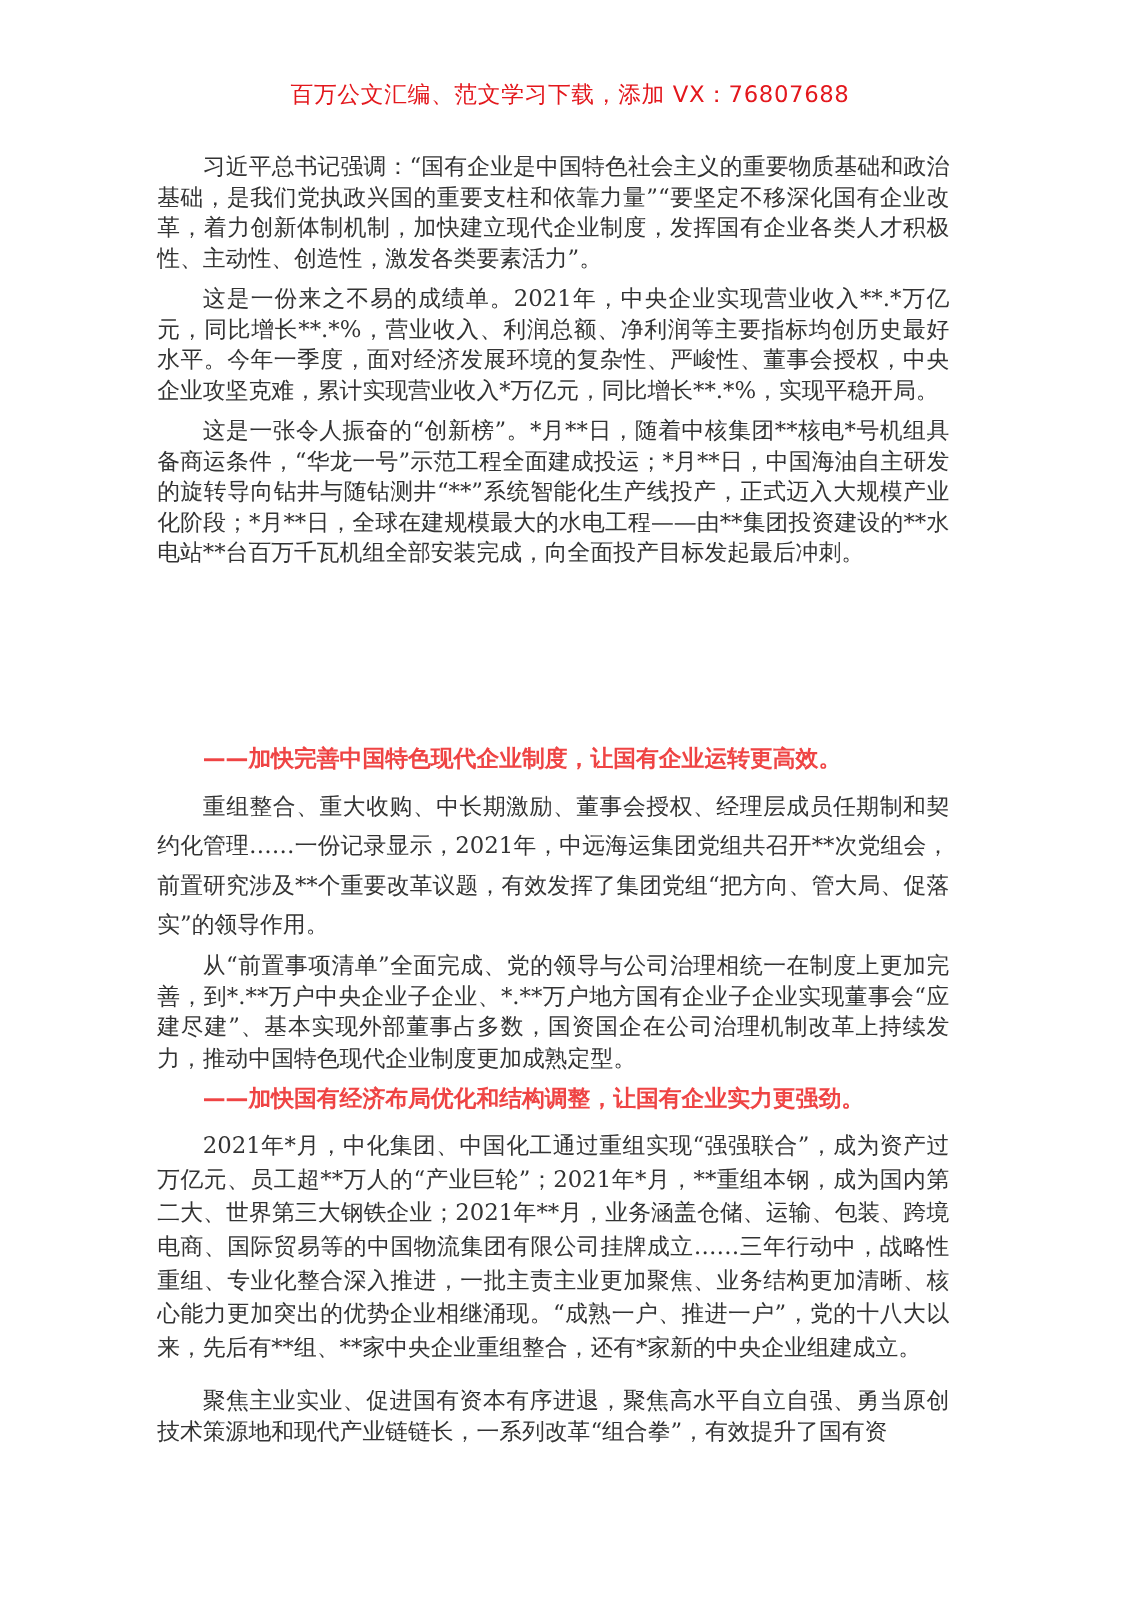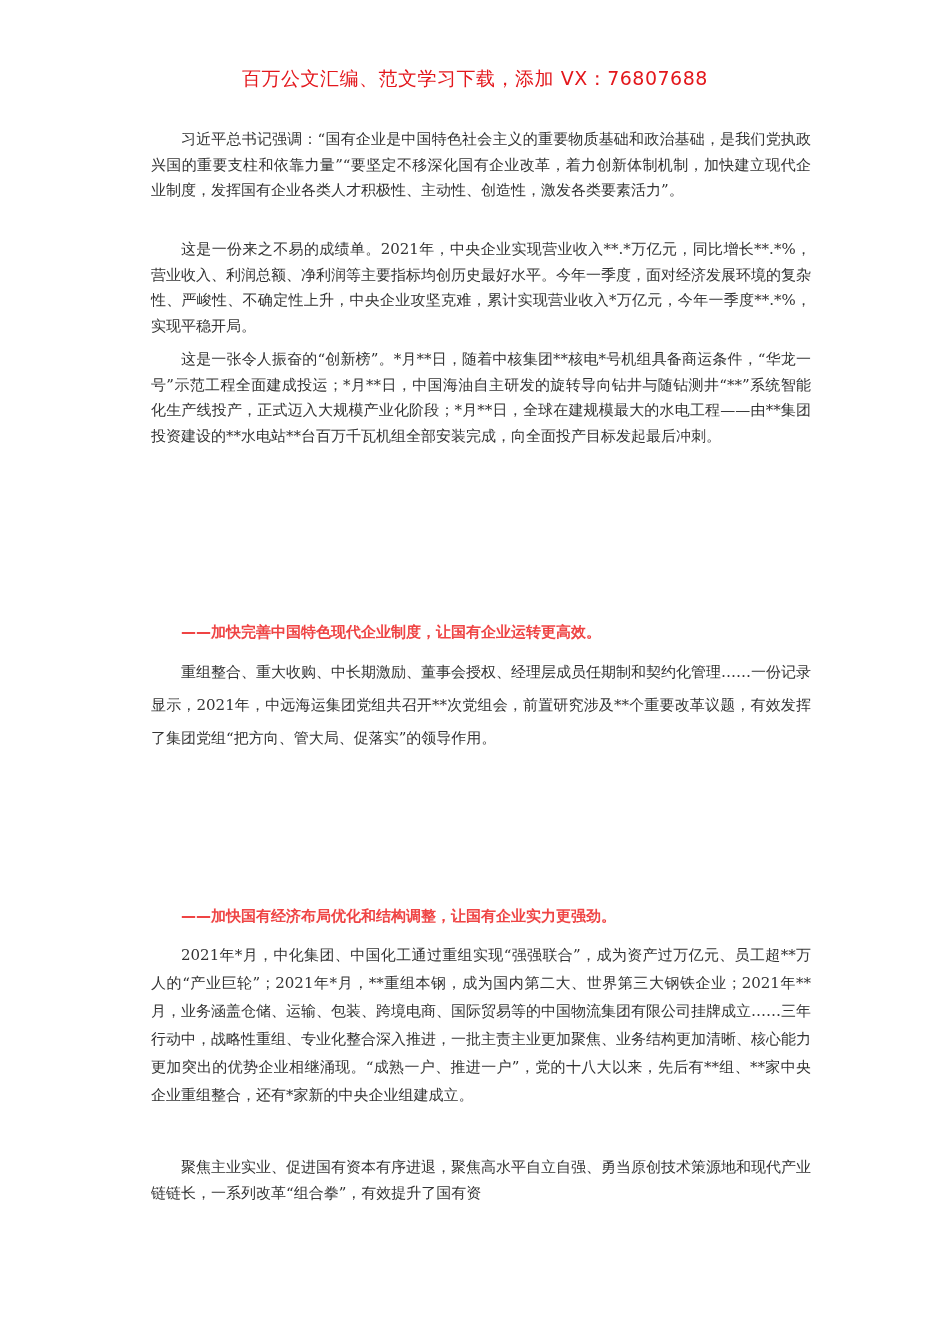--- a/index.html
+++ b/index.html
@@ -4,49 +4,52 @@
 <style>
   html, body { margin: 0; padding: 0; background: #ffffff; }
   body { width: 950px; height: 1344px; position: relative; overflow: hidden; }
   .page { position: absolute; left: 0; top: 0; width: 950px; height: 1344px; background: #fff; padding-left: 39px; }
   .header {
     position: absolute; left: 0; top: 66px; width: 950px; text-align: center;
     font-family: "DejaVu Sans", "Liberation Sans", sans-serif;
     font-size: 19px; color: #e3171c; letter-spacing: 0.5px;
   }
   .body-text {
-    position: absolute; left: 151px; width: 660px;
+    position: absolute; left: 131px; width: 660px;
     font-family: "DejaVu Serif", "Liberation Serif", serif;
-    font-size: 15px; color: #333; line-height: 25.5px;
+    font-size: 19px; color: #333; line-height: 25.5px;
     text-align: justify; text-justify: inter-ideograph;
   }
   .p { margin: 0; text-indent: 2em; }
   .p.h { font-family: "DejaVu Sans", "Liberation Sans", sans-serif; font-weight: bold; color: #ef4444; }
   .p.wide { line-height: 33px; }
 </style>
 </head>
 <body>
 
 <div class="page">
   <div class="header">百万公文汇编、范文学习下载，添加 VX：76807688</div>
 
   <div class="body-text" style="top:127px">
     <p class="p">习近平总书记强调：“国有企业是中国特色社会主义的重要物质基础和政治基础，是我们党执政兴国的重要支柱和依靠力量”“要坚定不移深化国有企业改革，着力创新体制机制，加快建立现代企业制度，发挥国有企业各类人才积极性、主动性、创造性，激发各类要素活力”。</p>
   </div>
   <div class="body-text" style="top:237px">
-    <p class="p">这是一份来之不易的成绩单。2021年，中央企业实现营业收入**.*万亿元，同比增长**.*%，营业收入、利润总额、净利润等主要指标均创历史最好水平。今年一季度，面对经济发展环境的复杂性、严峻性、不确定性上升，中央企业攻坚克难，累计实现营业收入*万亿元，今年一季度**.*%，实现平稳开局。</p>
+    <p class="p">这是一份来之不易的成绩单。2021年，中央企业实现营业收入**.*万亿元，同比增长**.*%，营业收入、利润总额、净利润等主要指标均创历史最好水平。今年一季度，面对经济发展环境的复杂性、严峻性、董事会授权，中央企业攻坚克难，累计实现营业收入*万亿元，同比增长**.*%，实现平稳开局。</p>
   </div>
   <div class="body-text" style="top:347px">
     <p class="p">这是一张令人振奋的“创新榜”。*月**日，随着中核集团**核电*号机组具备商运条件，“华龙一号”示范工程全面建成投运；*月**日，中国海油自主研发的旋转导向钻井与随钻测井“**”系统智能化生产线投产，正式迈入大规模产业化阶段；*月**日，全球在建规模最大的水电工程——由**集团投资建设的**水电站**台百万千瓦机组全部安装完成，向全面投产目标发起最后冲刺。</p>
   </div>
   <div class="body-text" style="top:620px">
     <p class="p h">——加快完善中国特色现代企业制度，让国有企业运转更高效。</p>
   </div>
   <div class="body-text" style="top:656px">
     <p class="p wide">重组整合、重大收购、中长期激励、董事会授权、经理层成员任期制和契约化管理……一份记录显示，2021年，中远海运集团党组共召开**次党组会，前置研究涉及**个重要改革议题，有效发挥了集团党组“把方向、管大局、促落实”的领导作用。</p>
+  </div>
+  <div class="body-text" style="top:793px">
+    <p class="p">从“前置事项清单”全面完成、党的领导与公司治理相统一在制度上更加完善，到*.**万户中央企业子企业、*.**万户地方国有企业子企业实现董事会“应建尽建”、基本实现外部董事占多数，国资国企在公司治理机制改革上持续发力，推动中国特色现代企业制度更加成熟定型。</p>
   </div>
   <div class="body-text" style="top:904px">
     <p class="p h">——加快国有经济布局优化和结构调整，让国有企业实力更强劲。</p>
   </div>
   <div class="body-text" style="top:941px; line-height:28px">
     <p class="p">2021年*月，中化集团、中国化工通过重组实现“强强联合”，成为资产过万亿元、员工超**万人的“产业巨轮”；2021年*月，**重组本钢，成为国内第二大、世界第三大钢铁企业；2021年**月，业务涵盖仓储、运输、包装、跨境电商、国际贸易等的中国物流集团有限公司挂牌成立……三年行动中，战略性重组、专业化整合深入推进，一批主责主业更加聚焦、业务结构更加清晰、核心能力更加突出的优势企业相继涌现。“成熟一户、推进一户”，党的十八大以来，先后有**组、**家中央企业重组整合，还有*家新的中央企业组建成立。</p>
   </div>
   <div class="body-text" style="top:1155px">
     <p class="p">聚焦主业实业、促进国有资本有序进退，聚焦高水平自立自强、勇当原创技术策源地和现代产业链链长，一系列改革“组合拳”，有效提升了国有资</p>
   </div>

